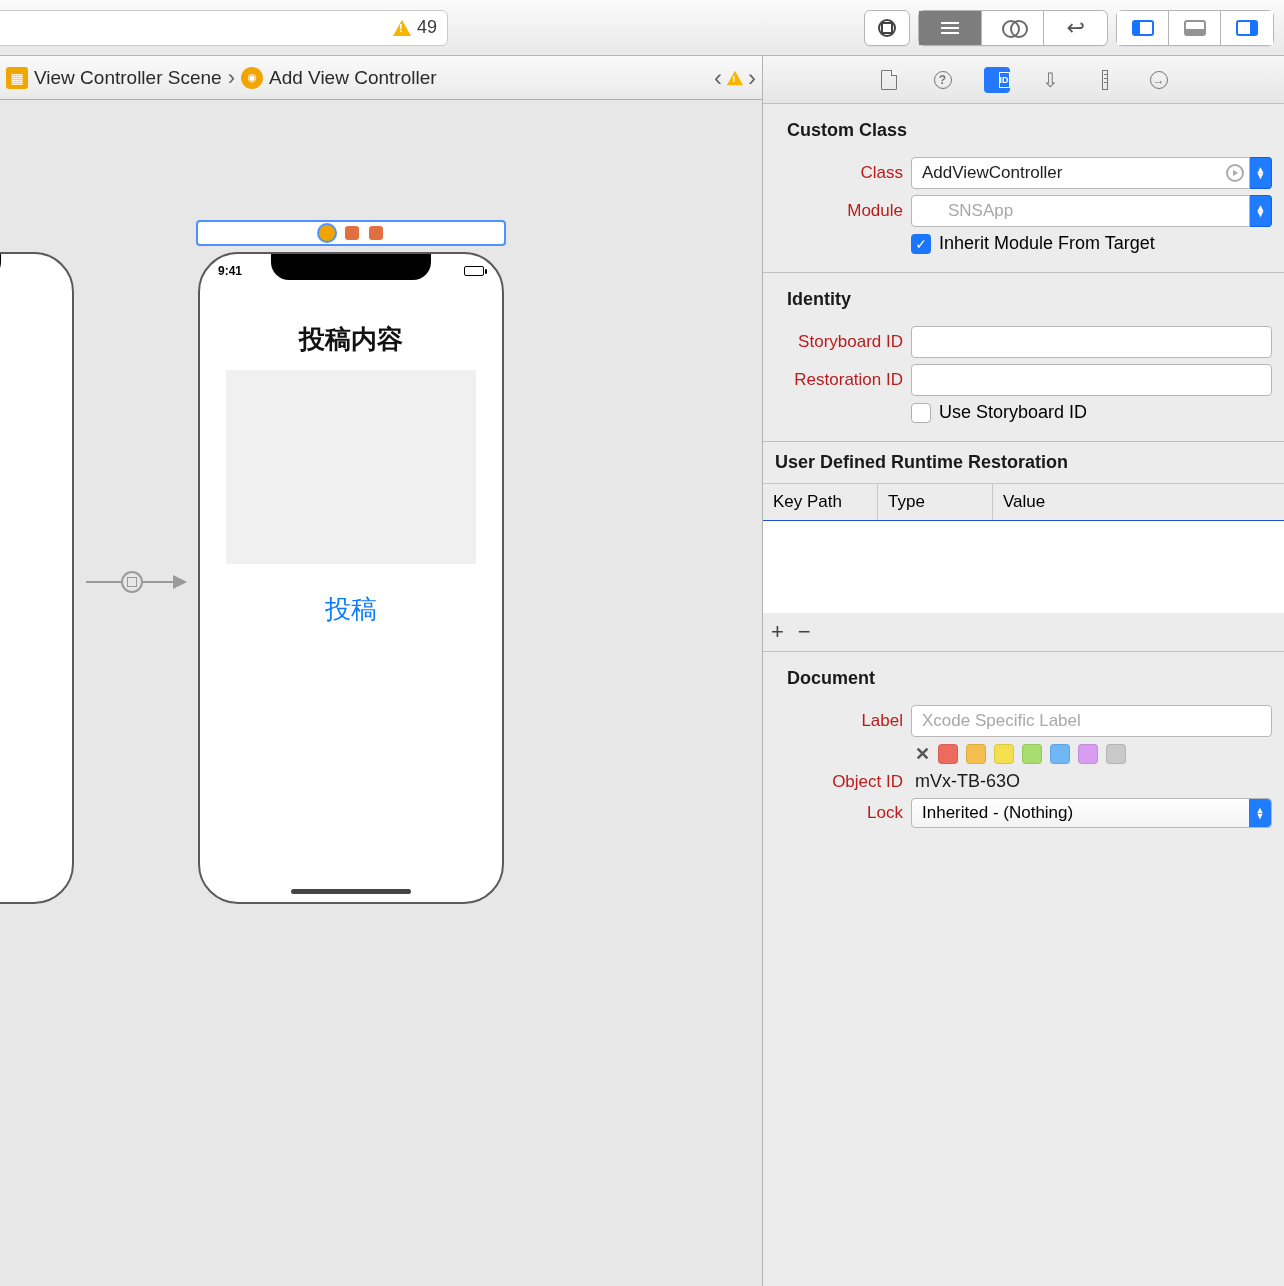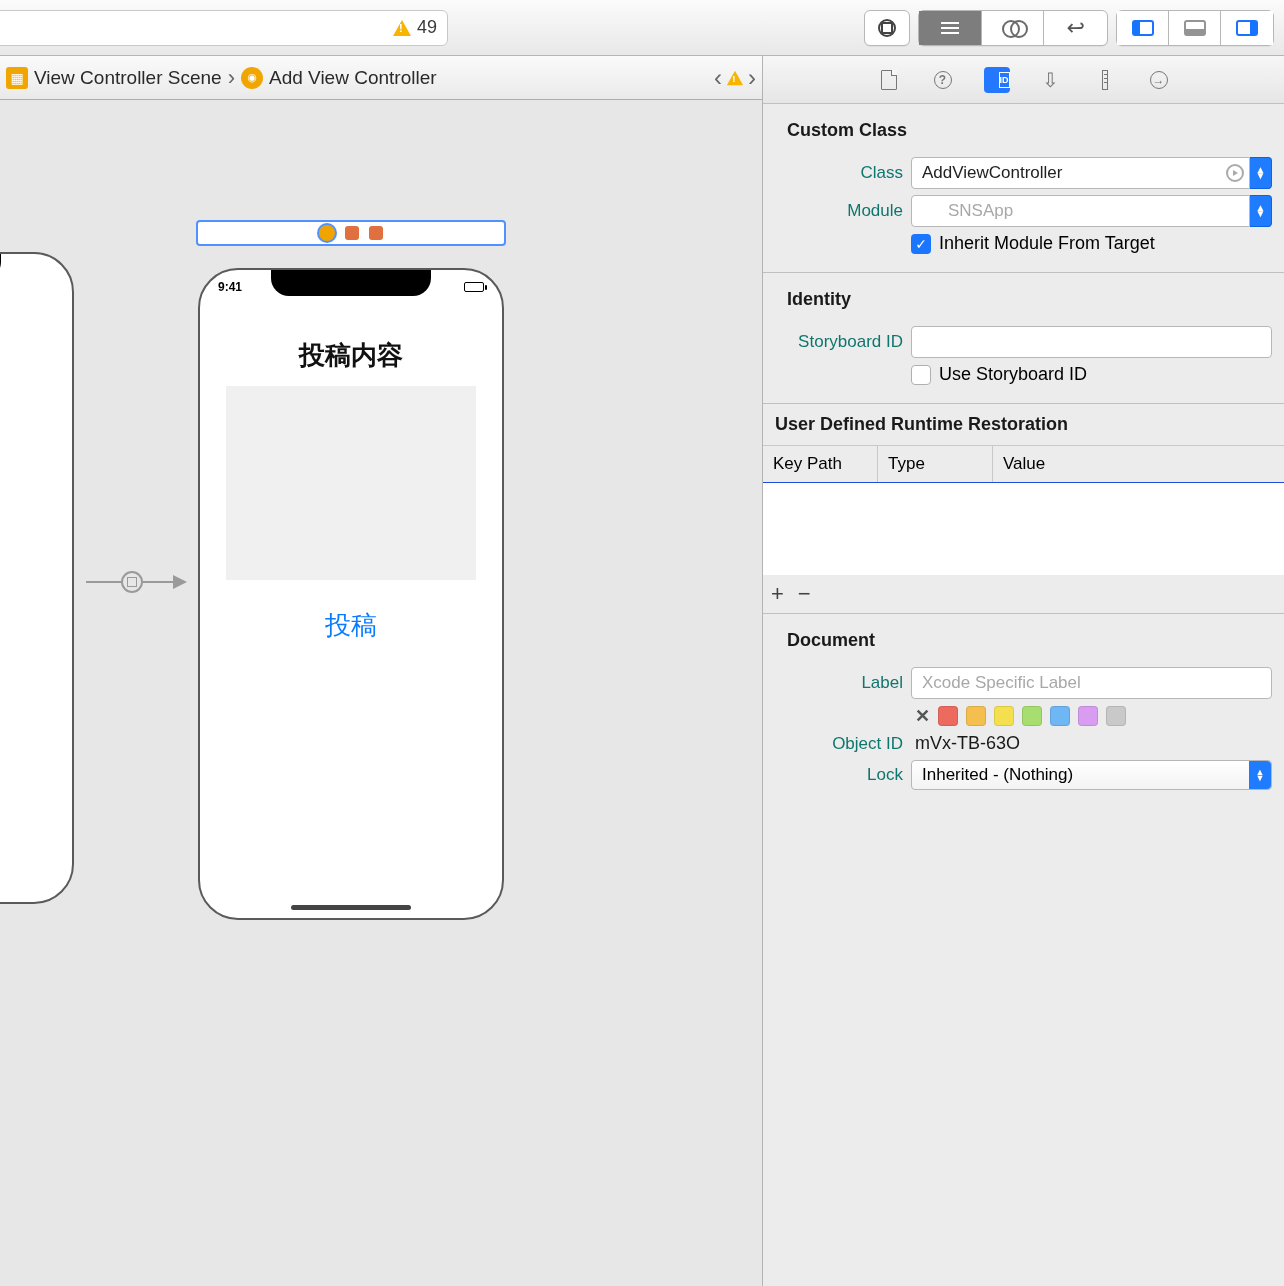--- a/index.html
+++ b/index.html
@@ -36,21 +36,21 @@
 .canvas-area{flex:1;background:#e7e7e7;display:flex;flex-direction:column;min-width:0;}
 .jumpbar{height:44px;background:linear-gradient(#fafafa,#eaeaea);border-bottom:1px solid #adadad;display:flex;align-items:center;padding:0 6px;gap:6px;font-size:19px;}
 .jumpbar .sb-icn{width:22px;height:22px;background:#f1a500;border-radius:3px;display:flex;align-items:center;justify-content:center;color:#fff;font-size:14px;}
 .jumpbar .vc-icn{width:22px;height:22px;background:#f1a500;border-radius:50%;display:flex;align-items:center;justify-content:center;color:#fff;font-size:11px;}
 .jump-chev{color:#666;font-size:22px;}
 .jump-item{color:#2a2a2a;}
 .jumpbar .nav{margin-left:auto;display:flex;gap:4px;align-items:center;color:#666;font-size:24px;}
 .canvas{flex:1;position:relative;overflow:hidden;}
 .phone{position:absolute;width:306px;height:652px;border:2px solid #5a5a5a;border-radius:40px;background:#fff;box-shadow:none;}
 .phone.left-phone{left:-232px;top:152px;}
-.phone.main-phone{left:198px;top:152px;margin-top:16px;}
+.phone.main-phone{left:198px;top:152px;}
 .phone .notch{position:absolute;top:0;left:50%;transform:translateX(-50%);width:160px;height:26px;background:#000;border-radius:0 0 18px 18px;}
 .phone .statusbar{position:absolute;top:10px;left:18px;font-size:12px;font-weight:600;}
 .phone .battery{position:absolute;top:12px;right:18px;width:20px;height:10px;border:1.4px solid #000;border-radius:2px;}
 .phone .battery::after{content:"";position:absolute;right:-4px;top:2px;width:2px;height:5px;background:#000;border-radius:1px;}
 .phone .home-ind{position:absolute;bottom:8px;left:50%;transform:translateX(-50%);width:120px;height:5px;background:#444;border-radius:3px;}
 .main-phone .title-lbl{position:absolute;top:68px;width:100%;text-align:center;font-size:26px;font-weight:600;color:#111;}
 .main-phone .text-area{position:absolute;top:116px;left:26px;right:26px;height:194px;background:#f0f0f0;}
 .main-phone .submit-btn{position:absolute;top:338px;width:100%;text-align:center;color:#0a7aff;font-size:26px;font-weight:500;}
 .scene-selector{position:absolute;left:196px;top:120px;width:310px;height:26px;border:2px solid #4f92ff;border-radius:4px;background:#fff;display:flex;align-items:center;justify-content:center;gap:10px;}
 .scene-selector .dot{width:14px;height:14px;border-radius:3px;}
@@ -62,21 +62,21 @@
 .segue-arrow .circ{width:22px;height:22px;border:2px solid #9a9a9a;border-radius:50%;background:#e7e7e7;margin-left:-55px;display:flex;align-items:center;justify-content:center;}
 .segue-arrow .circ::after{content:"";width:8px;height:8px;border:1.5px solid #9a9a9a;}
 .segue-arrow .head{width:0;height:0;border-top:7px solid transparent;border-bottom:7px solid transparent;border-left:14px solid #9a9a9a;margin-left:30px;}
 .inspector{width:522px;background:#ececec;border-left:1px solid #b3b3b3;display:flex;flex-direction:column;}
 .insp-tabs{height:48px;display:flex;justify-content:center;align-items:center;gap:28px;border-bottom:1px solid #c0c0c0;background:linear-gradient(#f6f6f6,#e6e6e6);}
 .insp-tab{width:26px;height:26px;display:flex;align-items:center;justify-content:center;color:#777;border-radius:4px;font-size:18px;}
 .insp-tab.active{background:#2478ff;color:#fff;}
 .section-head{font-weight:700;font-size:18px;padding:10px 12px;color:#1a1a1a;}
 .section{border-bottom:1px solid #c0c0c0;padding:6px 12px 12px;}
 .row{display:flex;align-items:center;margin:6px 0;gap:8px;}
-.row label{width:128px;text-align:right;font-size:17px;color:#0f766e;}
+.row label{width:128px;text-align:right;font-size:17px;color:#b91c1c;}
 .fld-wrap{flex:1;display:flex;position:relative;}
 .text-input{flex:1;height:32px;border:1px solid #b7b7b7;border-radius:4px;background:#fff;padding:0 10px;font-size:17px;color:#222;}
 .text-input::placeholder{color:#a8a8a8;}
 .select-arrow{width:22px;background:#1f7cff;border:1px solid #0f62e0;border-left:none;border-radius:0 4px 4px 0;display:flex;align-items:center;justify-content:center;color:#fff;font-size:10px;flex-direction:column;}
 .select-arrow span{display:block;line-height:6px;}
 .fld-circle{position:absolute;right:28px;top:50%;transform:translateY(-50%);width:18px;height:18px;border:2px solid #aaa;border-radius:50%;display:flex;align-items:center;justify-content:center;}
 .fld-circle::after{content:"";width:0;height:0;border-top:3px solid transparent;border-bottom:3px solid transparent;border-left:5px solid #aaa;}
 .chk{width:20px;height:20px;background:#1a76ff;border-radius:4px;display:flex;align-items:center;justify-content:center;color:#fff;font-size:14px;}
 .chk.empty{background:#fff;border:1px solid #b0b0b0;}
 .attr-table{border-bottom:1px solid #c0c0c0;}
@@ -243,20 +243,24 @@
           <span style="font-size:18px;">Inherit Module From Target</span>
         </div>
       </div>
 
       <div class="section">
         <div class="section-head">Identity</div>
         <div class="row">
           <label>Storyboard ID</label>
           <input class="text-input" style="">
         </div>
+        <div class="row">
+          <label>Restoration ID</label>
+          <input class="text-input" style="">
+        </div>
         <div class="row" style="padding-left:136px;">
           <div class="chk empty"></div>
           <span style="font-size:18px;">Use Storyboard ID</span>
         </div>
       </div>
 
       <div class="attr-table">
         <div class="section-head" style="border-bottom:none;">User Defined Runtime Restoration</div>
         <div class="attr-header">
           <div>Key Path</div>

